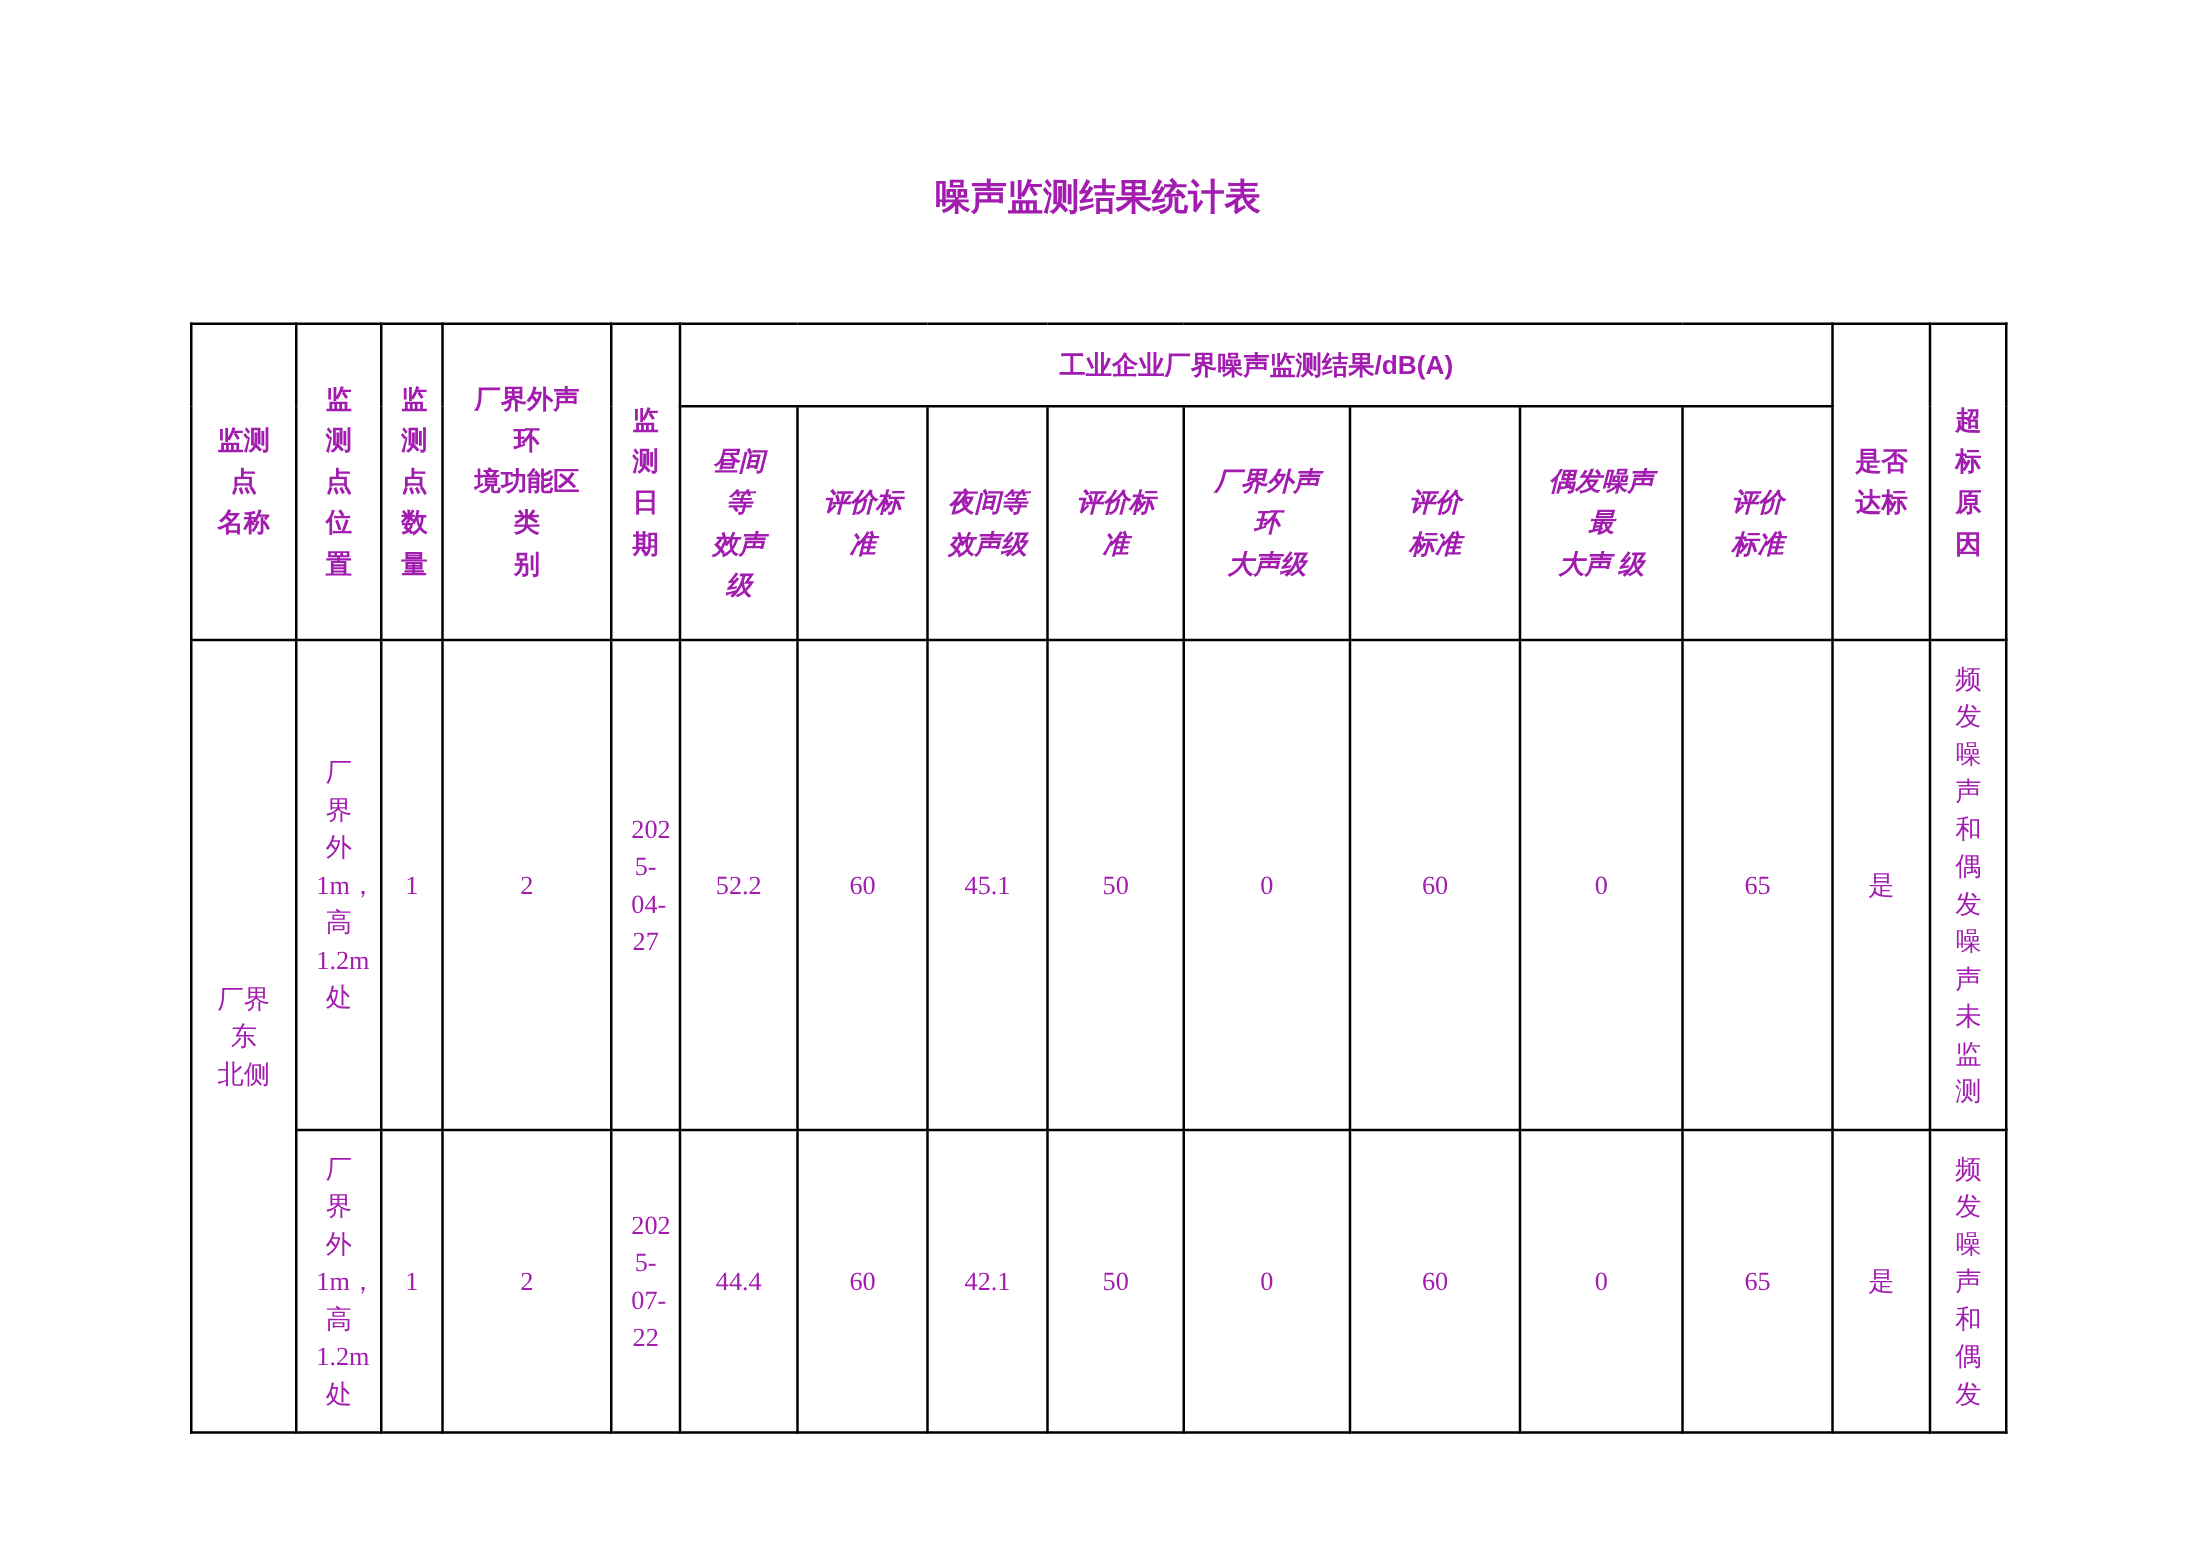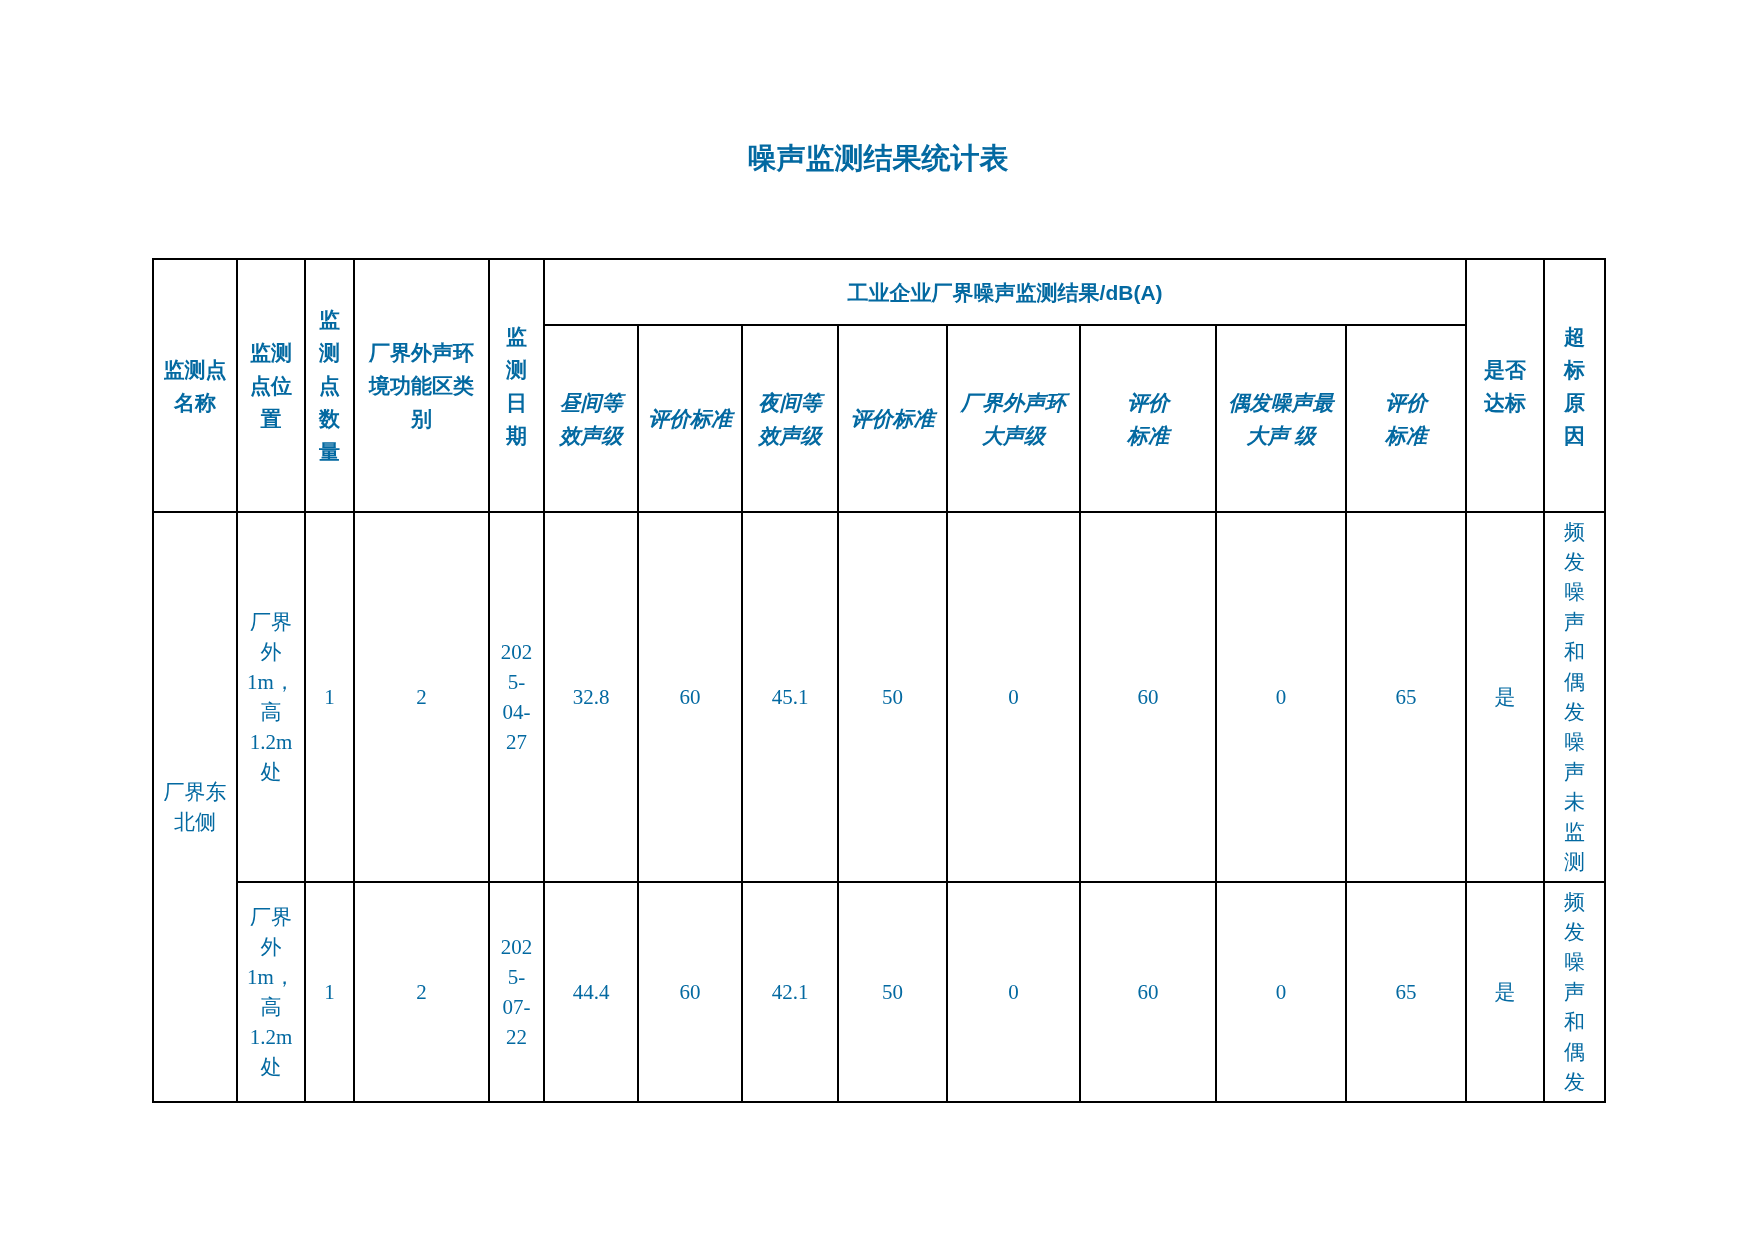--- a/index.html
+++ b/index.html
@@ -6,21 +6,21 @@
     margin: 0;
     padding: 0;
     background: #ffffff;
   }
   .page {
     position: relative;
     width: 1754px;
     height: 1241px;
     background: #ffffff;
     overflow: hidden;
-    color: #0369a1;
+    color: #a21caf;
   }
   .doc-title {
     position: absolute;
     left: 152px;
     top: 138px;
     width: 1452px;
     text-align: center;
     font-family: "Liberation Sans", "DejaVu Sans", sans-serif;
     font-weight: bold;
     font-size: 29px;
@@ -42,21 +42,21 @@
     left: 152px;
     top: 258px;
     width: 1452px;
     border-collapse: collapse;
     table-layout: fixed;
     empty-cells: show;
   }
   table.noise th,
   table.noise td {
     border: 2px solid #000000;
-    padding: 4px;
+    padding: 15px;
     margin: 0;
     text-align: center;
     vertical-align: middle;
     white-space: pre-line;
     overflow: hidden;
   }
   
   table.noise th {
     font-family: "Liberation Sans", "DejaVu Sans", sans-serif;
     font-weight: bold;
@@ -163,21 +163,21 @@
 1m，
 高
 1.2m
 处</td>
         <td>1</td>
         <td>2</td>
         <td>202
 5-
 04-
 27</td>
-        <td>32.8</td>
+        <td>52.2</td>
         <td>60</td>
         <td>45.1</td>
         <td>50</td>
         <td>0</td>
         <td>60</td>
         <td>0</td>
         <td>65</td>
         <td>是</td>
         <td class="vcell">频
 发

